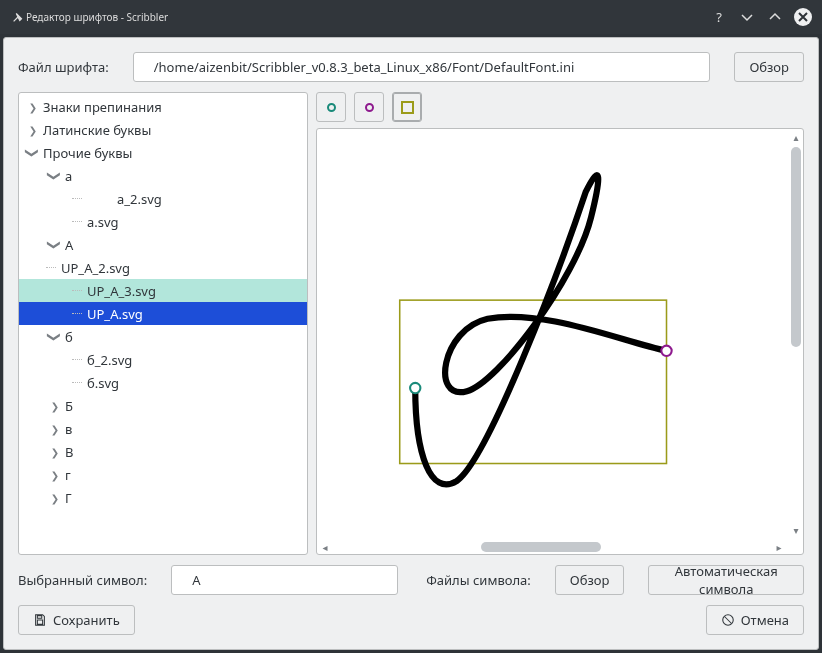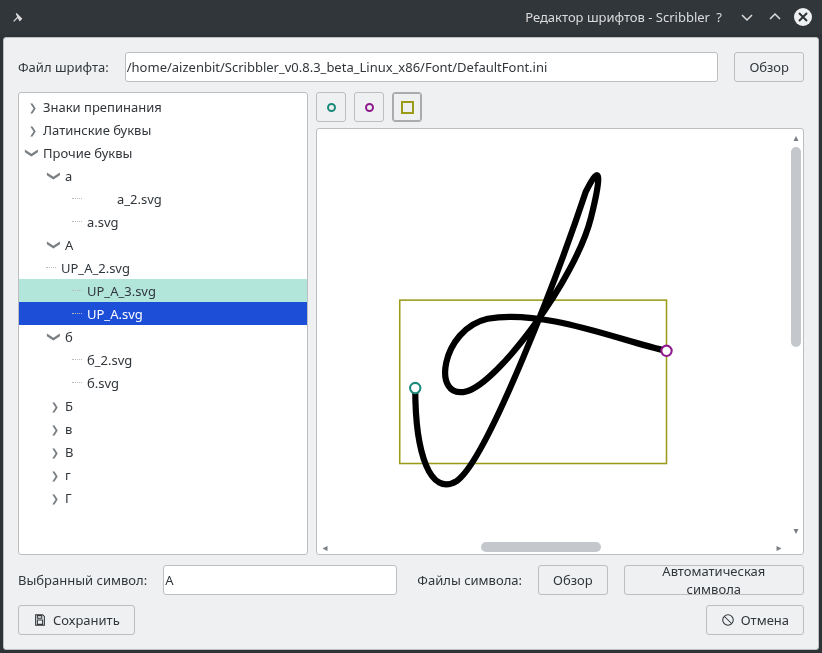--- a/index.html
+++ b/index.html
@@ -1,27 +1,27 @@
 <!DOCTYPE html>
 <html><head>
 <meta charset="utf-8">
 <style>
 * { box-sizing: border-box; margin: 0; padding: 0; font-family: "Noto Sans", "Segoe UI", sans-serif; font-size: 13px; }
 body { background: #2e3338; width: 822px; height: 653px; overflow: hidden; }
 .window { width: 822px; height: 653px; background: #2e3338; border-radius: 4px; display: flex; flex-direction: column; }
 .titlebar { height: 34px; background: #31363b; display: flex; align-items: center; padding: 0 10px; color: #dcdcdc; }
 .titlebar .pin { width: 16px; height: 16px; display: flex; align-items: center; justify-content: center; }
-.titlebar .title { flex: 1; text-align: right; font-size: 13px; color: #dcdcdc; }
+.titlebar .title { flex: 1; text-align: left; font-size: 10px; color: #dcdcdc; }
 .titlebar .controls { display: flex; gap: 10px; align-items: center; }
 .titlebar .controls span { width: 18px; height: 18px; display: flex; align-items: center; justify-content: center; color: #dcdcdc; }
 .titlebar .close-btn { width: 22px; height: 22px; border-radius: 50%; background: #eff0f1; display: flex; align-items: center; justify-content: center; color: #2e3338; font-weight: bold; }
 .content { flex: 1; background: #eff0f1; margin: 3px; border-radius: 3px; border: 1px solid #bcbebf; padding: 14px; display: flex; flex-direction: column; gap: 10px; }
-.row { display: flex; align-items: center; gap: 16px; }
+.row { display: flex; align-items: center; gap: 24px; }
 .label { color: #31363b; white-space: nowrap; }
-input[type=text] { border: 1px solid #bcbebf; border-radius: 3px; padding: 5px 1px; background: #fff; color: #31363b; height: 30px; }
+input[type=text] { border: 1px solid #bcbebf; border-radius: 3px; padding: 5px 20px; background: #fff; color: #31363b; height: 30px; }
 button { border: 1px solid #bcbebf; border-radius: 3px; padding: 6px 14px; background: #eff0f1; color: #31363b; height: 30px; display: inline-flex; align-items: center; gap: 6px; cursor: pointer; }
 .main-split { display: flex; gap: 8px; flex: 1; min-height: 0; }
 .tree-panel { width: 290px; border: 1px solid #bcbebf; border-radius: 3px; background: #fff; display: flex; position: relative; }
 .tree-scroll { flex: 1; overflow-y: auto; overflow-x: hidden; padding: 2px 0; }
 .tree-scroll::-webkit-scrollbar { width: 14px; }
 .tree-scroll::-webkit-scrollbar-track { background: #fff; border-left: 1px solid #eee; }
 .tree-scroll::-webkit-scrollbar-thumb { background: #1abc9c; border-radius: 0; }
 .tree-item { padding: 3px 0 3px 8px; display: flex; align-items: center; color: #31363b; cursor: default; white-space: nowrap; height: 23px; }
 .tree-item .arrow { width: 12px; display: inline-flex; justify-content: center; color: #7a7f84; font-size: 10px; margin-right: 4px; }
 .tree-item.selected { background: #1d4ed8; color: #fff; }

